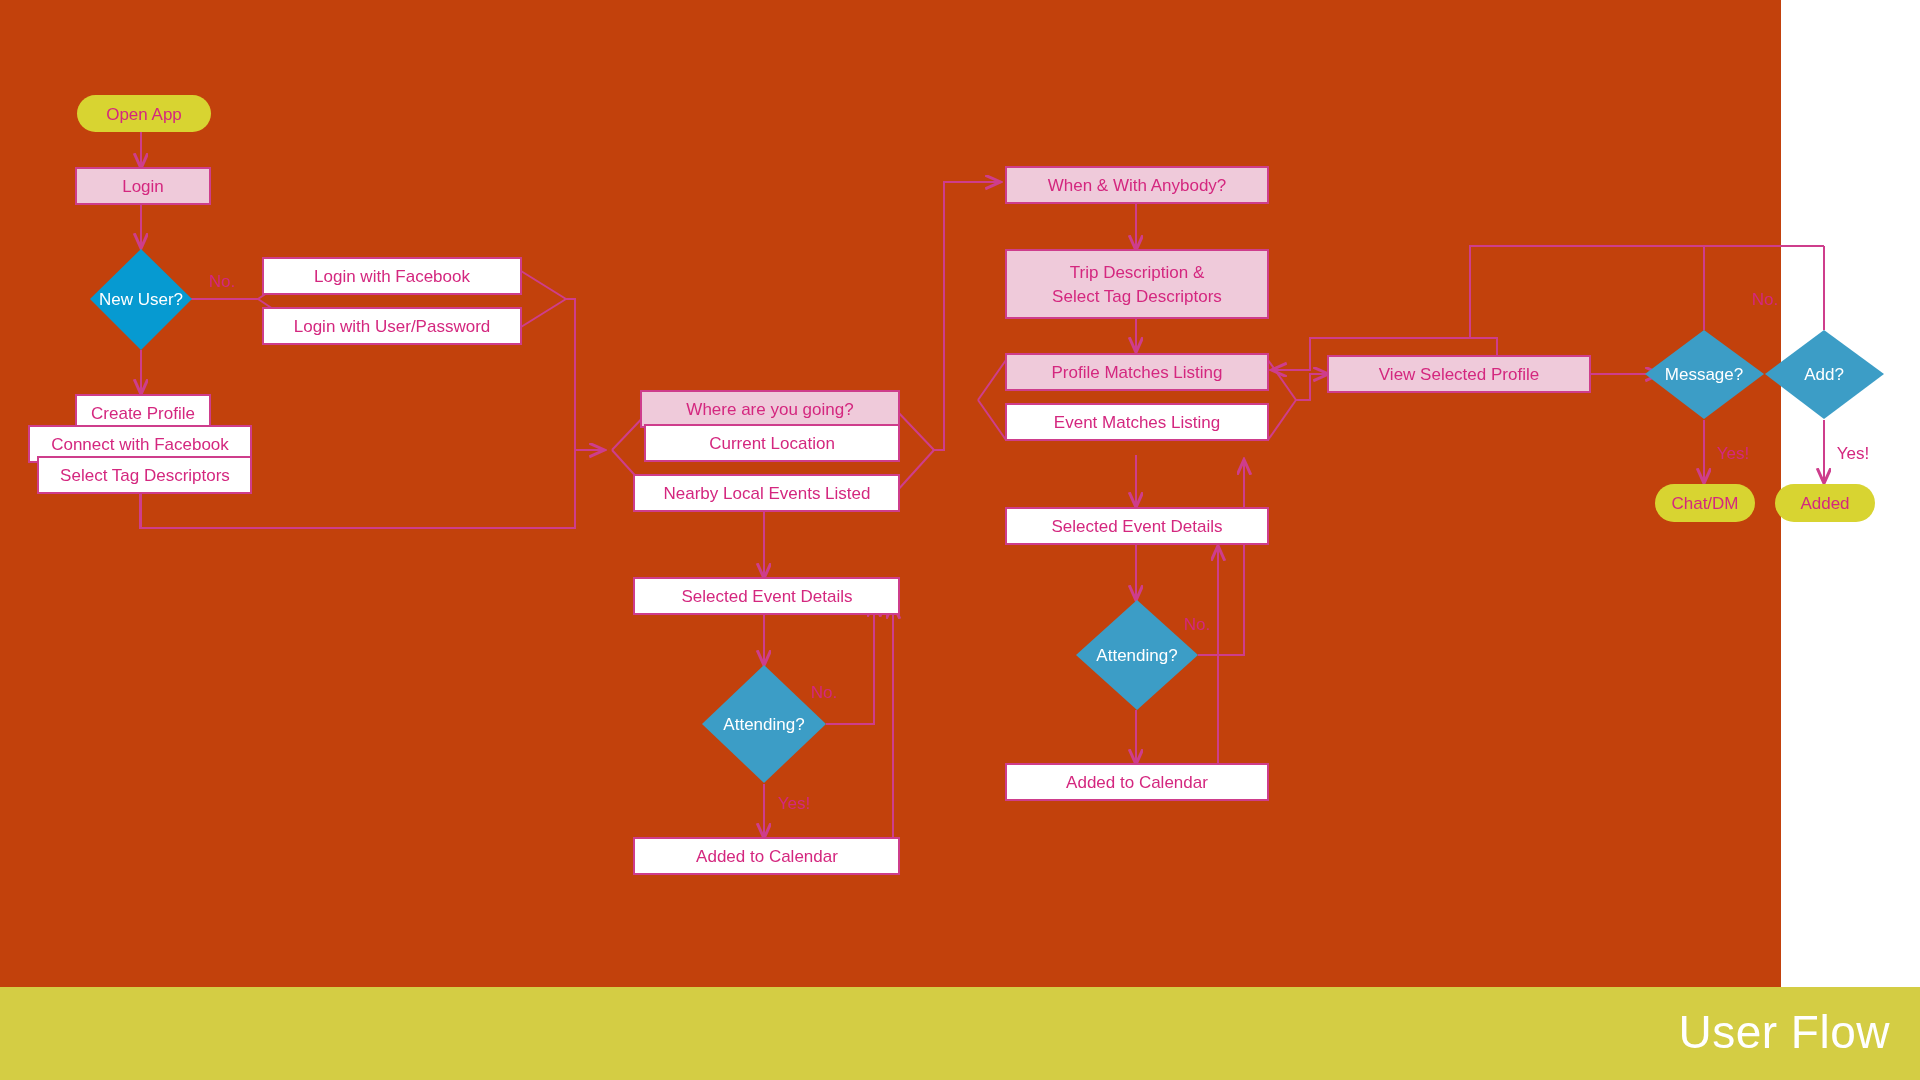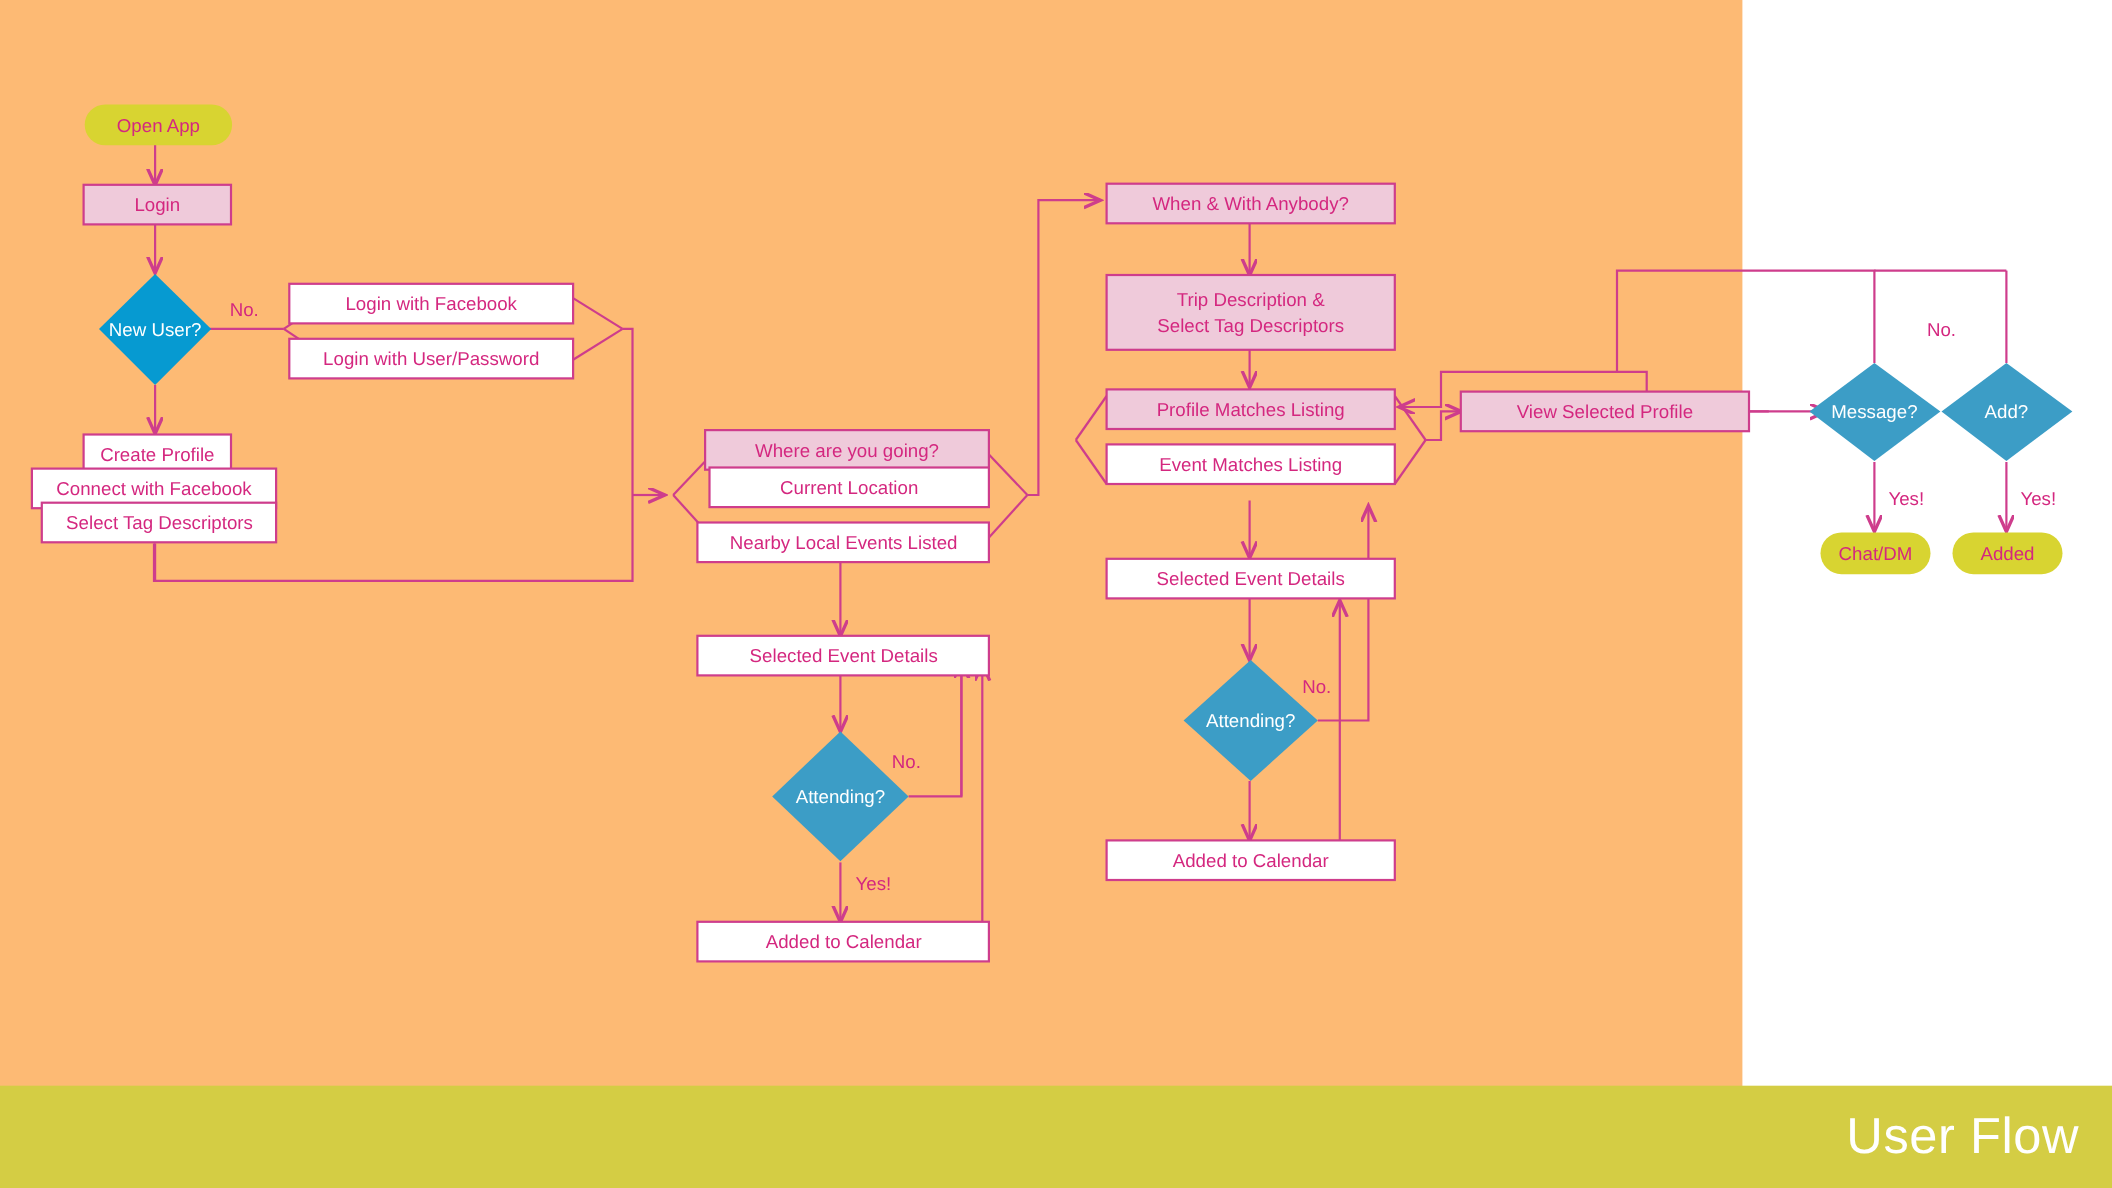--- a/index.html
+++ b/index.html
@@ -1,17 +1,17 @@
 <!DOCTYPE html>
 <html><head>
 <meta charset="utf-8">
 <style>
   html,body{margin:0;padding:0;background:#ffffff;}
   body{width:1920px;height:1080px;overflow:hidden;font-family:"Liberation Sans",sans-serif;}
-  #stage{position:relative;width:1584px;height:1080px;background:#fdba74;}
+  #stage{position:relative;width:1781px;height:1080px;background:#c2410c;}
   svg{display:block;}
   .node-text{font-family:"Liberation Sans",sans-serif;}
   .banner-title{font-family:"Liberation Sans",sans-serif;font-size:46px;fill:#ffffff;letter-spacing:.5px;}
 </style>
 </head>
 <body>
 
 <div id="stage">
 <svg width="1920" height="1080" viewBox="0 0 1920 1080" xmlns="http://www.w3.org/2000/svg">
   <defs>

